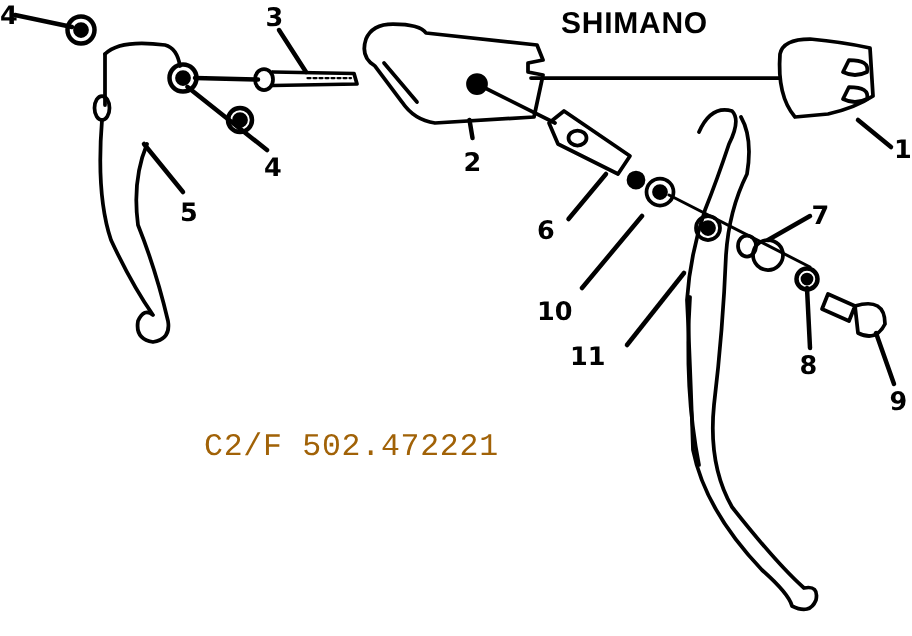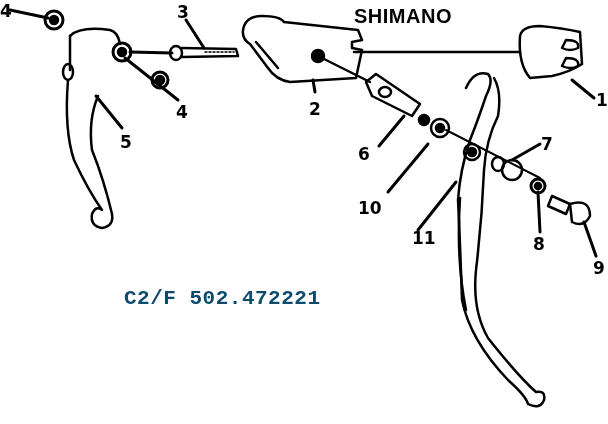--- a/index.html
+++ b/index.html
@@ -1,20 +1,20 @@
 <!DOCTYPE html>
 <html><head>
 <meta charset="utf-8">
 <style>
   html, body { margin: 0; padding: 0; background: #ffffff; }
   #canvas { position: relative; width: 608px; height: 424px; background: #ffffff; overflow: hidden; }
   svg.art { position: absolute; left: 0; top: 0; }
   .lbl { position: absolute; font-family: "DejaVu Sans", sans-serif; font-weight: bold; font-size: 17px; color: #000; line-height: 1; }
-  .brand { position: absolute; left: 354px; top: 5px; font-family: "Liberation Sans", sans-serif; font-weight: bold; font-size: 20px; letter-spacing: 0.5px; color: #000; }
-  .partno { position: absolute; left: 124px; top: 287px; font-family: "Liberation Mono", monospace; font-weight: bold; font-size: 21px; color: #0c4a6e; letter-spacing: 0.5px; }
+  .brand { position: absolute; left: 374px; top: 5px; font-family: "Liberation Sans", sans-serif; font-weight: bold; font-size: 20px; letter-spacing: 0.5px; color: #000; }
+  .partno { position: absolute; left: 136px; top: 287px; font-family: "Liberation Mono", monospace; font-weight: normal; font-size: 21px; color: #a16207; letter-spacing: 0.5px; }
 </style>
 </head>
 <body>
 
 <div id="canvas">
   <svg class="art" width="608" height="424" viewBox="0 0 608 424" fill="none" stroke="#000" stroke-width="2.5" stroke-linecap="round" stroke-linejoin="round">
 
     <g>
       <path d="M70 36 L70 70 M68 80 Q64 130 74 160 Q88 190 102 210 Q96 205 92 214 Q90 226 102 228 Q114 226 112 214 Q104 180 92 150 Q88 120 98 96"></path>
       <path d="M70 36 Q80 26 110 30 Q118 32 120 44"></path>
@@ -107,16 +107,16 @@
 
   <div class="lbl" style="left:0px;top:3px;">4</div>
   <div class="lbl" style="left:177px;top:4px;">3</div>
   <div class="lbl" style="left:176px;top:104px;">4</div>
   <div class="lbl" style="left:120px;top:134px;">5</div>
   <div class="lbl" style="left:309px;top:101px;">2</div>
   <div class="lbl" style="left:596px;top:92px;">1</div>
   <div class="lbl" style="left:358px;top:146px;">6</div>
   <div class="lbl" style="left:541px;top:136px;">7</div>
   <div class="lbl" style="left:358px;top:200px;text-align:right;">10</div>
-  <div class="lbl" style="left:412px;top:230px;">11</div>
+  <div class="lbl" style="left:380px;top:230px;">11</div>
   <div class="lbl" style="left:533px;top:236px;">8</div>
   <div class="lbl" style="left:593px;top:260px;">9</div>
 </div>
 
 </body></html>

